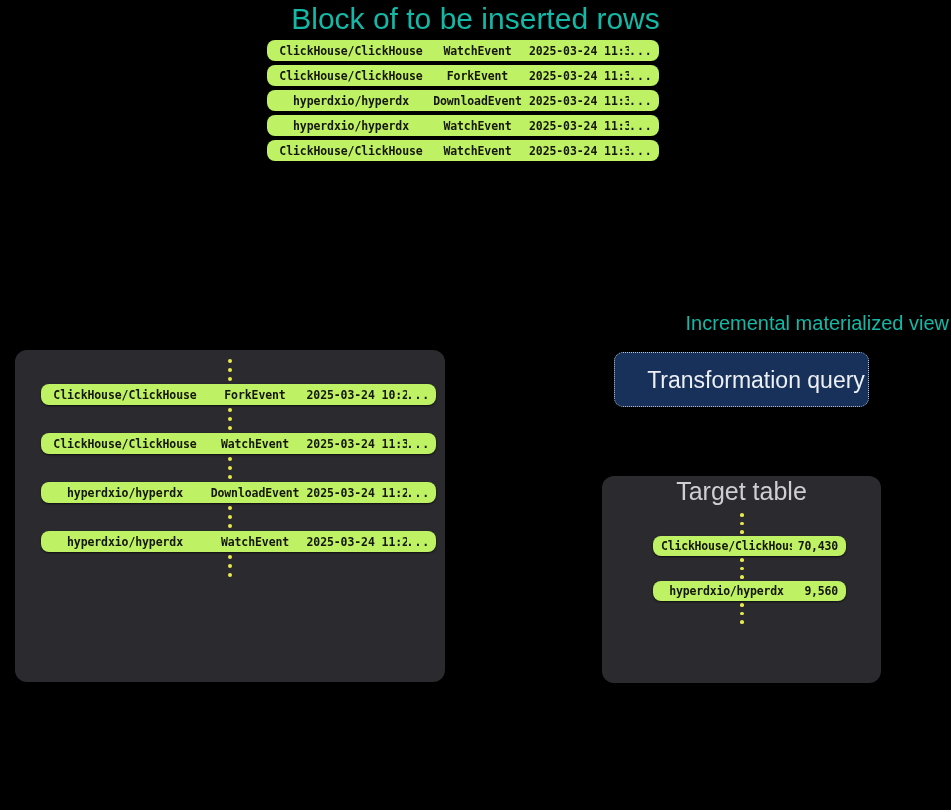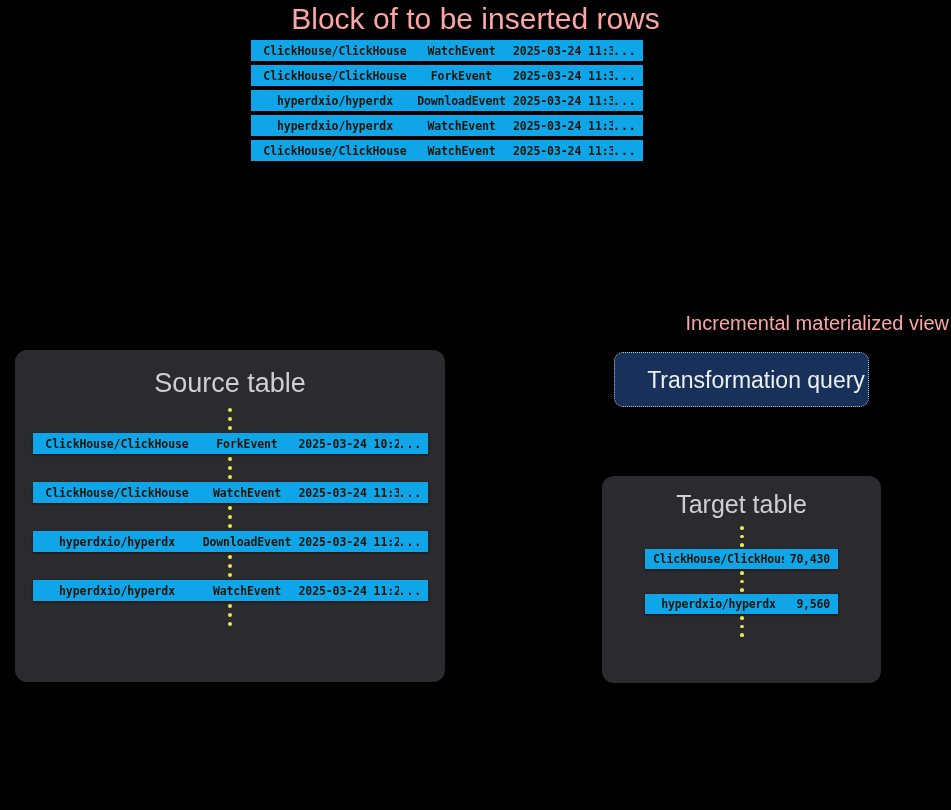--- a/index.html
+++ b/index.html
@@ -13,21 +13,21 @@
     position: relative;
     overflow: hidden;
     font-family: "Liberation Sans", sans-serif;
     -webkit-font-smoothing: antialiased;
   }
 
   .abs { position: absolute; }
 
   
   .heading {
-    color: #fca5a5;
+    color: #14b8a6;
     font-family: "Liberation Sans", sans-serif;
     font-weight: 400;
     white-space: nowrap;
   }
   #block-title {
     left: 0; top: 0; width: 951px;
     text-align: center;
     font-size: 30px;
     line-height: 34px;
     top: 2px;
@@ -41,30 +41,31 @@
   .card-title {
     color: #cfcfd3;
     font-size: 27px;
     line-height: 31px;
     text-align: center;
     white-space: nowrap;
   }
 
   
   .row-pill {
-    background: #0ea5e9;
-    border-radius: 0;
+    background: #bef264;
+    border-radius: 8px;
     box-shadow: 0 1px 2px rgba(0,0,0,0.65);
     color: #151509;
     font-family: "DejaVu Sans Mono", monospace;
     font-weight: 700;
     display: flex;
     align-items: center;
     box-sizing: border-box;
     overflow: hidden;
+    margin-left: 16px;
   }
   .row-pill .cell {
     white-space: nowrap;
     overflow: hidden;
   }
 
   
   #block-rows { left: 251px; top: 40px; width: 392px; }
   #block-rows .row-pill {
     width: 392px;
@@ -82,21 +83,21 @@
   
   .card {
     background: #2b2b2f;
     border-radius: 12px;
     box-sizing: border-box;
   }
   #source-card { left: 15px; top: 350px; width: 430px; height: 332px; }
   #target-card { left: 602px; top: 476px; width: 279px; height: 207px; }
 
   #source-card .card-title { margin-top: 18px; }
-  #target-card .card-title { margin-top: 13px; font-size: 25px; }
+  #target-card .card-title { font-size: 25px; }
 
   
   .vdots {
     display: flex;
     flex-direction: column;
     align-items: center;
     justify-content: center;
     gap: 5px;
   }
   .vdots i {
@@ -203,21 +204,20 @@
   </div>
 </div>
 
 <div class="abs heading" id="imv-title">Incremental materialized view</div>
 
 <div class="abs" id="transform-box">
   <span class="label">Transformation query</span>
 </div>
 
 <div class="abs card" id="source-card">
-  <div class="card-title">Source table</div>
 
   <div id="source-rows">
     <div class="vdots">
         <i></i>
         <i></i>
         <i></i>
       </div>
 
     <div class="row-pill">
       <span class="cell c-repo">ClickHouse/ClickHouse</span>

